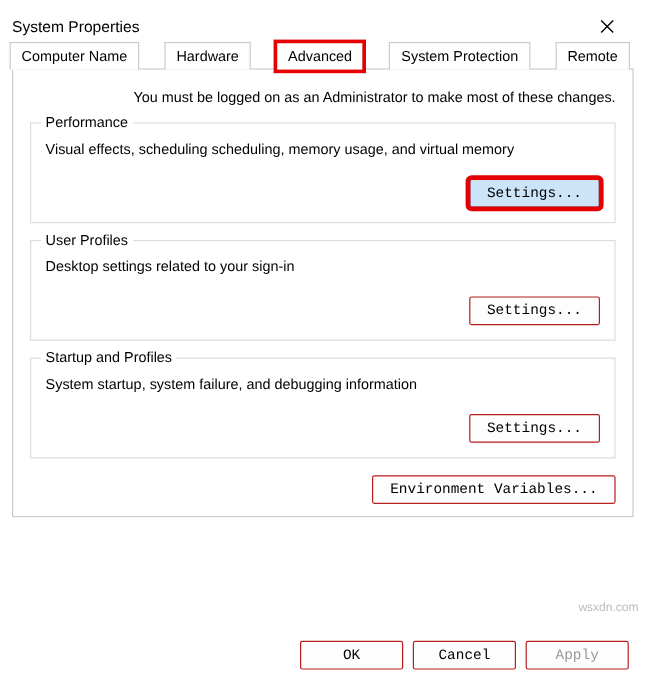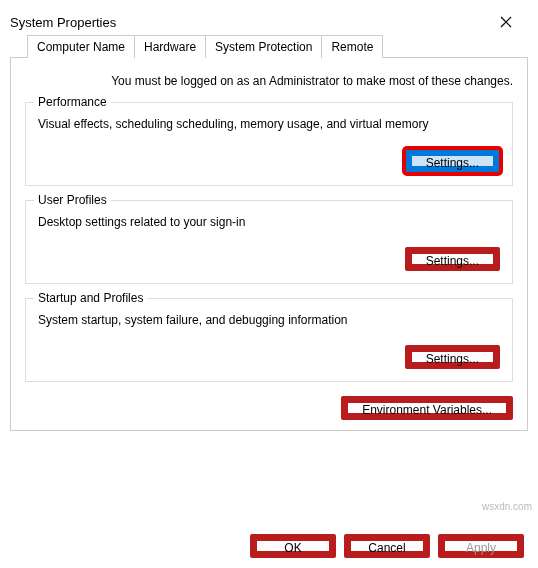--- a/index.html
+++ b/index.html
@@ -34,23 +34,24 @@
       width: 40px;
       height: 28px;
       display: flex;
       align-items: center;
       justify-content: center;
       cursor: pointer;
     }
     .close-btn svg { width: 12px; height: 12px; }
     .tabs {
       display: flex;
-      padding: 0 27px;
+      padding: 0 8px;
       position: relative;
       bottom: -1px;
+      gap: 22px;
     }
     .tab {
       padding: 4px 9px;
       border: 1px solid #ccc;
       border-bottom: none;
       background: #fff;
       font-size: 12px;
       color: #000;
       cursor: pointer;
       margin-right: -1px;
@@ -96,24 +97,24 @@
       margin-bottom: 18px;
     }
     .btn-row {
       display: flex;
       justify-content: flex-end;
       gap: 8px;
     }
     .btn {
       min-width: 86px;
       height: 24px;
-      border: 7px solid #b91c1c;
+      border: 1px solid #b91c1c;
       background: #fdfdfd;
       font-size: 12px;
-      font-family: Liberation Sans, sans-serif;
+      font-family: Liberation Mono, monospace;
       padding: 0 14px;
       cursor: pointer;
       border-radius: 2px;
     }
     .btn:disabled {
       color: #999;
       cursor: default;
     }
     .btn.highlight-red {
       outline: 4px solid #e60000;
@@ -158,20 +159,21 @@
       <svg viewBox="0 0 12 12">
         <line x1="1" y1="1" x2="11" y2="11" stroke="#000" stroke-width="1.2"></line>
         <line x1="11" y1="1" x2="1" y2="11" stroke="#000" stroke-width="1.2"></line>
       </svg>
     </div>
   </div>
 
   <div class="tabs">
     <div class="tab">Computer Name</div>
     <div class="tab">Hardware</div>
+    <div class="tab active highlight">Advanced</div>
     <div class="tab">System Protection</div>
     <div class="tab">Remote</div>
   </div>
 
   <div class="panel">
 
     <div class="admin-note">You must be logged on as an Administrator to make most of these changes.</div>
 
     <div class="fieldset">
       <div class="legend">Performance</div>

